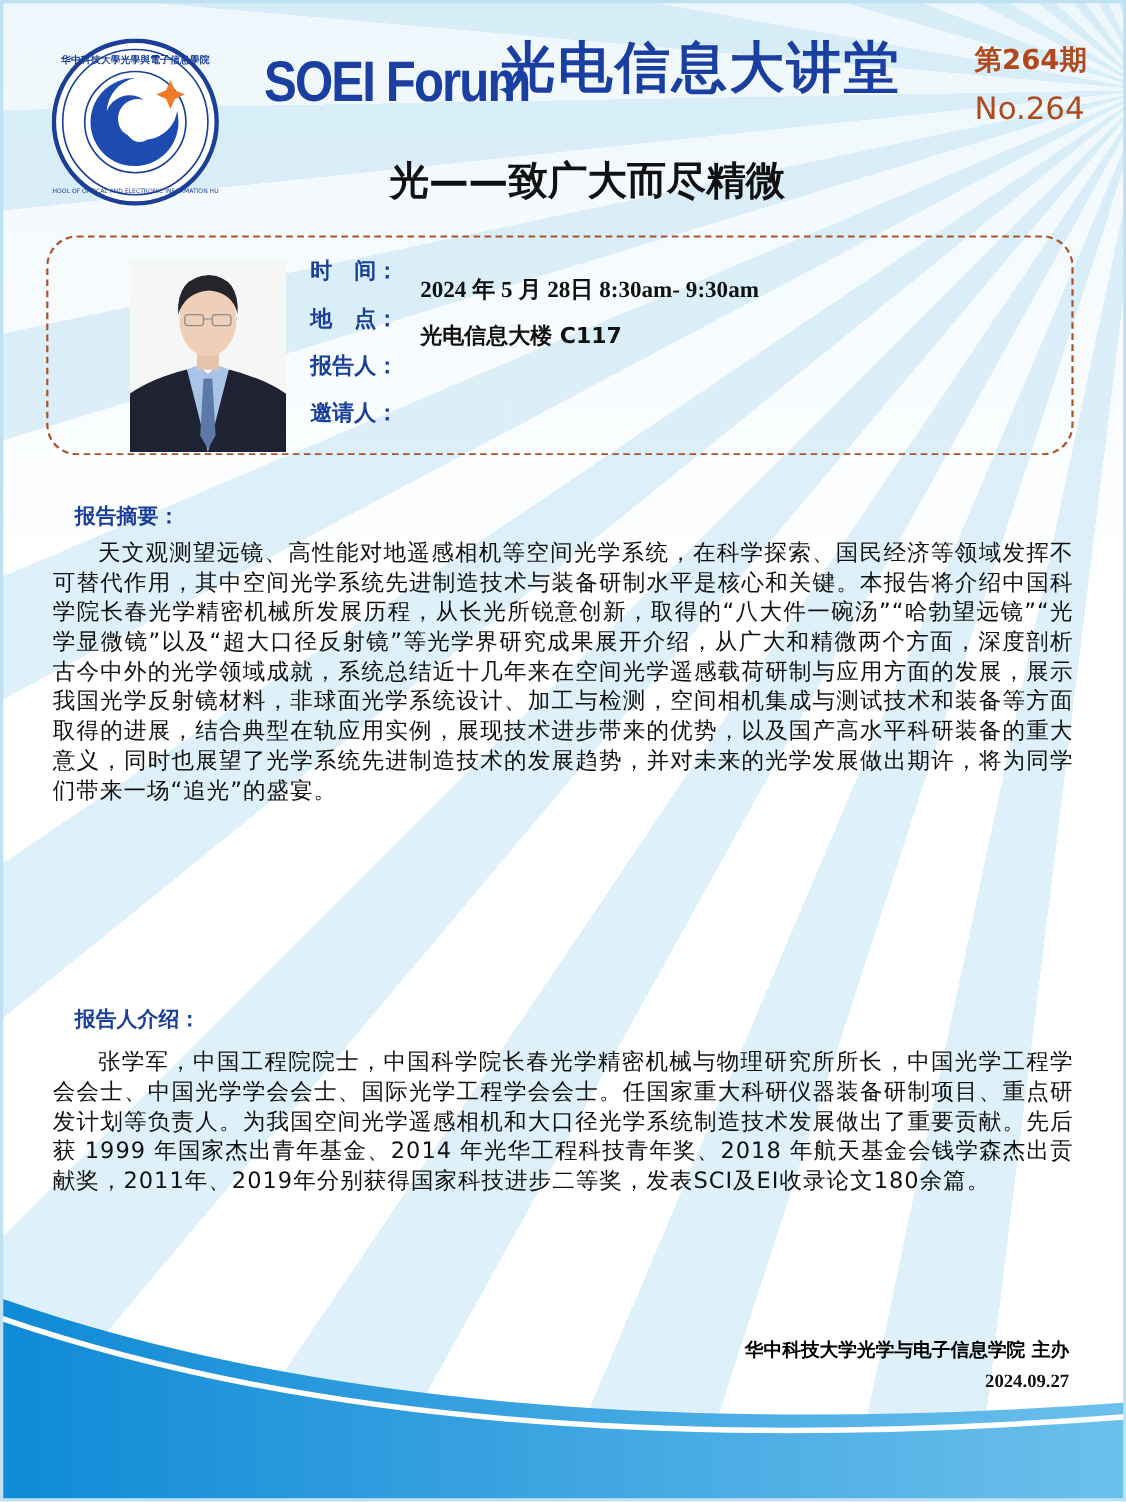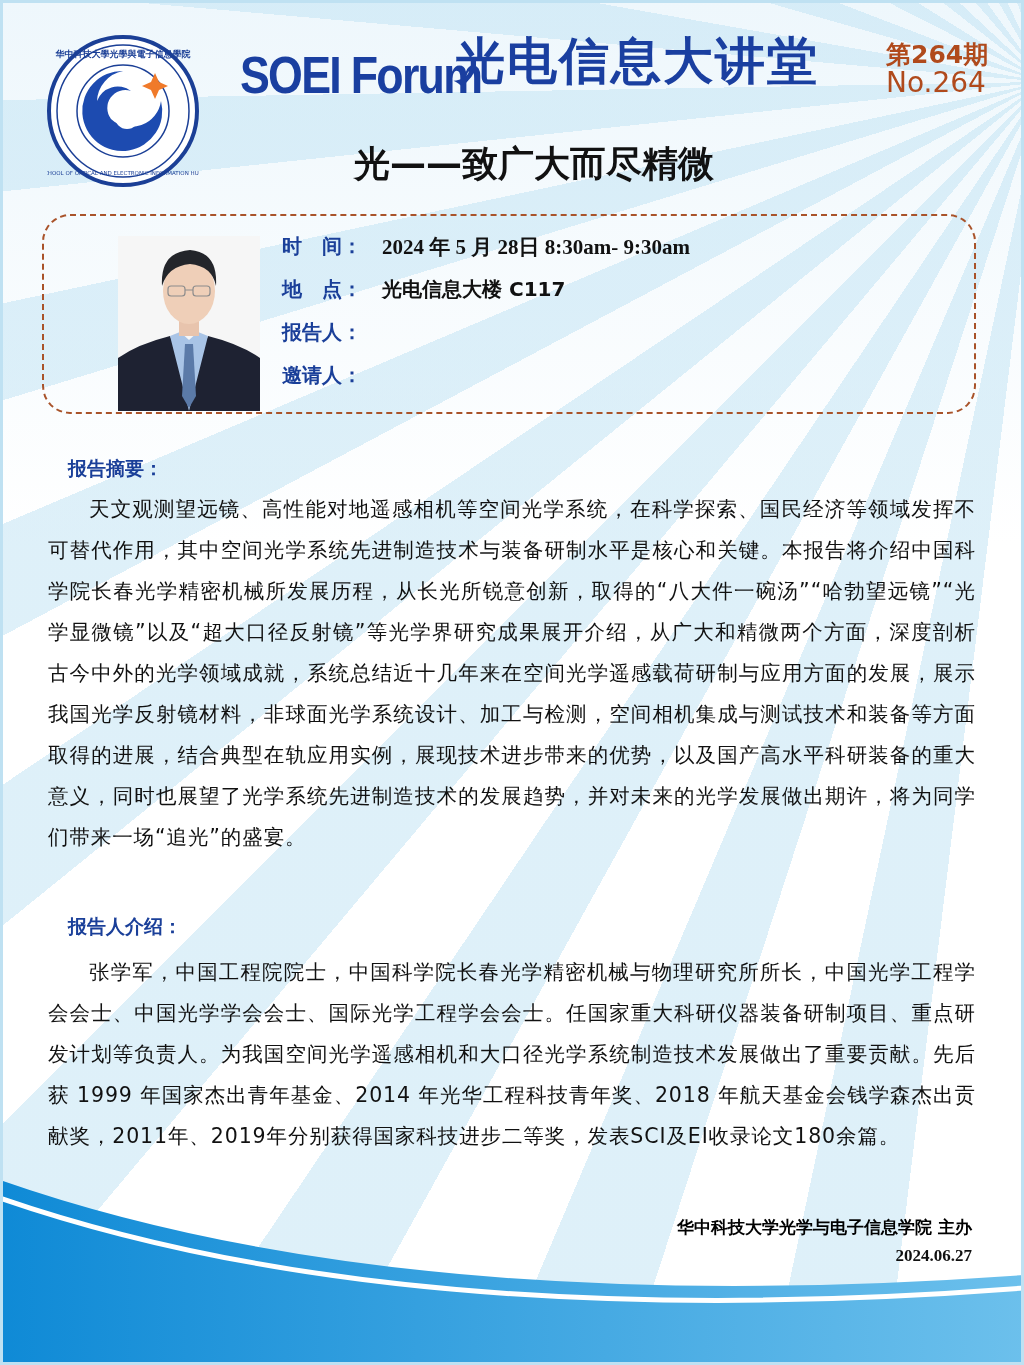--- a/index.html
+++ b/index.html
@@ -32,46 +32,46 @@
   .title-cn {
     position: absolute; left: 455px; top: 28px;
     font-family: "DejaVu Sans", sans-serif; font-weight: bold;
     font-size: 50px; color: #1a3fa0; letter-spacing: 2px;
   }
   .issue {
     position: absolute; left: 886px; top: 42px; color: #b04a1c;
     font-family: "DejaVu Sans", sans-serif; font-weight: bold; line-height: 1;
   }
   .issue .cn { font-size: 25px; display: block; }
-  .issue .en { font-size: 28px; display: block; margin-top: 2px; font-weight: normal; }
+  .issue .en { font-size: 28px; display: block; margin-top: 18px; font-weight: normal; }
   .subtitle {
     position: absolute; left: 0; right: 0; top: 140px; text-align: center;
     font-size: 36px; font-weight: bold; color: #111; padding-left: 44px;
   }
   
   .info-box {
     position: absolute; left: 42px; top: 214px; width: 934px; height: 200px;
     border: 2px dashed #a9532a; border-radius: 28px; box-sizing: border-box;
   }
   .photo {
     position: absolute; left: 118px; top: 236px; width: 142px; height: 175px;
     background: #fafafa; overflow: hidden;
   }
   .info-rows { position: absolute; left: 282px; top: 233px; }
   .info-row { height: 43px; display: flex; align-items: flex-start; font-size: 20px; white-space: nowrap; }
   .info-label { color: #1a3f99; font-weight: bold; width: 100px; letter-spacing: 0; }
-  .info-value { color: #111; font-weight: bold; }
+  .info-value { color: #111; font-weight: bold; margin-top: 16px; }
   .info-value.serif { font-family: "Liberation Serif", serif; font-size: 21px; }
   
   .section-head {
     position: absolute; left: 68px; font-size: 19px; font-weight: bold; color: #1a3f99;
   }
   .para {
     position: absolute; left: 48px; width: 928px;
-    font-size: 20.5px; line-height: 41px; color: #111; letter-spacing: 0.9px;
+    font-size: 20.5px; line-height: 27px; color: #111; letter-spacing: 0.9px;
     text-indent: 2em; text-align: justify;
   }
   .footer-org {
     position: absolute; right: 52px; top: 1216px; font-size: 17px; font-weight: bold; color: #000000;
   }
   .footer-date {
     position: absolute; right: 52px; top: 1246px; font-size: 17px; font-weight: bold; color: #111;
     font-family: "Liberation Serif", serif;
   }
   .wave { position: absolute; left: 0; top: 1170px; width: 1024px; height: 195px; }
@@ -146,15 +146,15 @@
     <linearGradient id="wg" x1="0" y1="0" x2="1" y2="0">
       <stop offset="0" stop-color="#0f8ad6"></stop>
       <stop offset="1" stop-color="#6cc0ec"></stop>
     </linearGradient>
   </defs>
   <path d="M0 10 Q400 150 1024 105 L1024 195 L0 195 Z" fill="url(#wg)"></path>
   <path d="M0 28 Q400 166 1024 118" fill="none" stroke="#ffffff" stroke-width="5"></path>
 </svg>
 
 <div class="footer-org">华中科技大学光学与电子信息学院 主办</div>
-<div class="footer-date">2024.06.27</div>
+<div class="footer-date">2024.09.27</div>
 
 <div class="border-frame"></div>
 
 </body></html>

